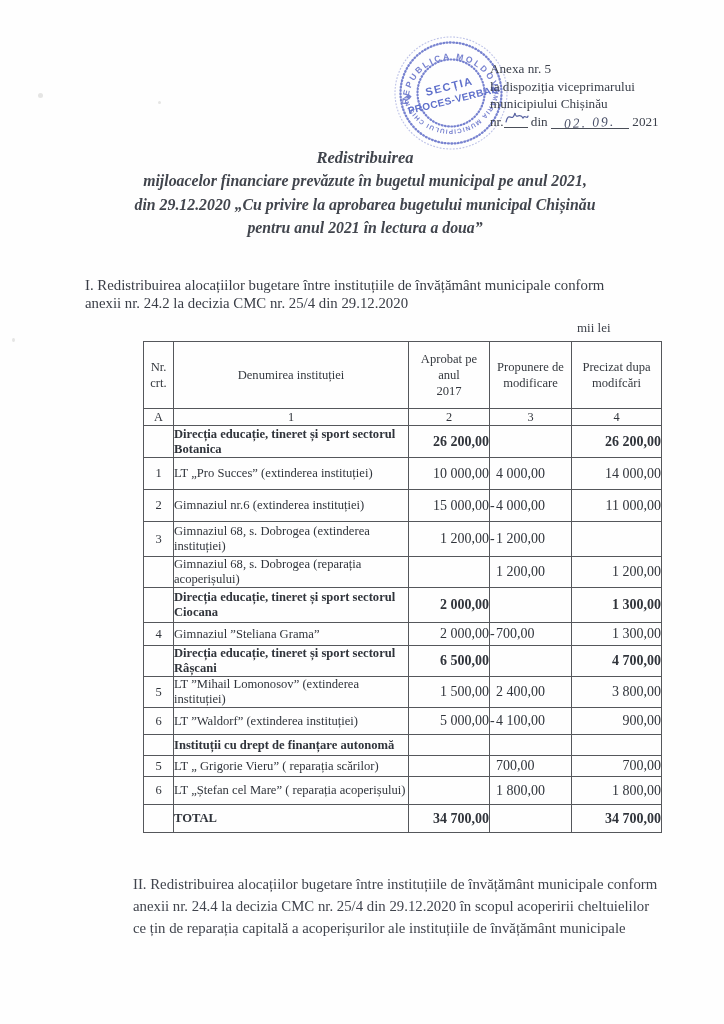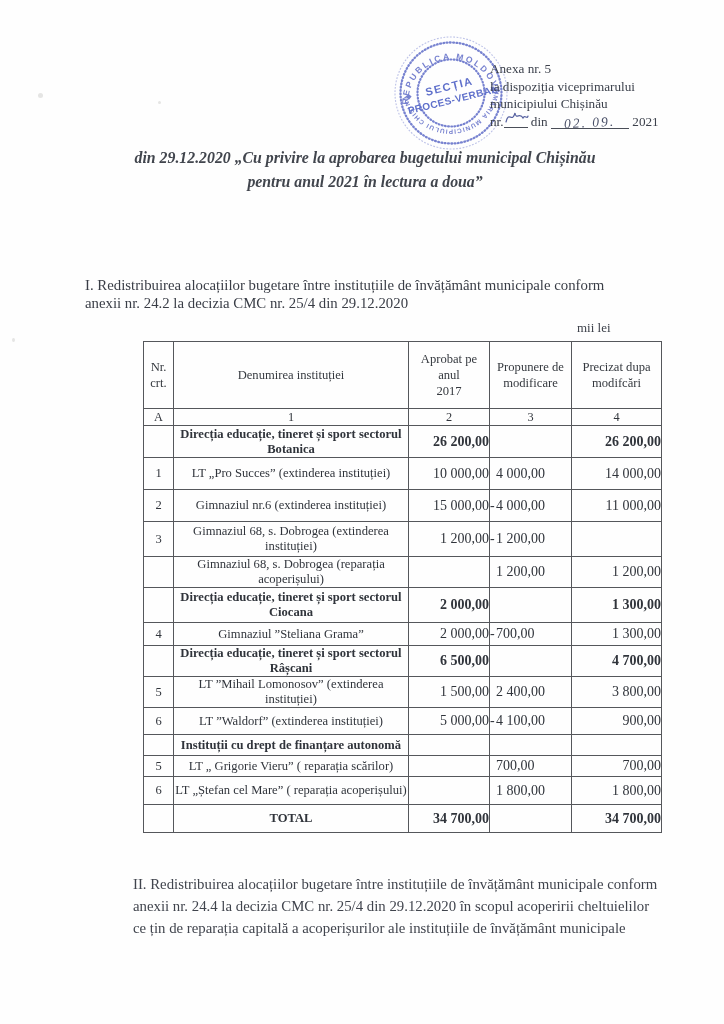--- a/index.html
+++ b/index.html
@@ -47,21 +47,21 @@
     border-collapse:collapse;table-layout:fixed;
     color:#30343b;font-size:12.8px;
   }
   table.budget td, table.budget th{
     border:1px solid #55575b;padding:0;vertical-align:middle;
     font-weight:normal;overflow:hidden;
   }
   tr.hdr th{height:66px;text-align:center;white-space:pre-line;font-size:12.6px;line-height:16px;color:#35393f;}
   tr.idx td{height:16px;text-align:center;font-size:12.3px;}
   td.c-nr{text-align:center;font-size:12.5px;}
-  td.c-name{text-align:center;padding-left:5px;font-size:12.6px;line-height:15px;}
+  td.c-name{text-align:left;padding-left:5px;font-size:12.6px;line-height:15px;}
   td.c-num{text-align:right;padding-right:9px;font-size:14px;}
   td.c-change{padding-left:4px;}
   td.c-change .chg{display:flex;justify-content:flex-start;align-items:center;padding-right:9px;}
   td.c-change .minus{min-width:6px;text-align:left;}
   tr.bold td{font-weight:bold;}
 </style>
 </head>
 <body>
 
 <div class="page">
@@ -100,20 +100,22 @@
       <span>nr.</span><span class="blank nr"><svg class="scribble" width="28" height="18" viewBox="0 0 28 18">
             <path d="M4,14 C7,2 10,16 13,5 C14,12 18,4 21,10 C23,6 25,12 26,8" fill="none" stroke="#55609f" stroke-width="1.2" stroke-linecap="round"></path>
           </svg></span>
       <span>din</span>
       <span class="blank date"><span class="hand">02. 09.</span></span>
       <span>2021</span>
     </div>
   </div>
 
   <div class="title">
+    <div class="t1">Redistribuirea</div>
+    <div class="tl">mijloacelor financiare prevăzute în bugetul municipal pe anul  2021,</div>
     <div class="tl">din 29.12.2020 „Cu privire la aprobarea bugetului municipal Chișinău</div>
     <div class="tl">pentru anul 2021 în lectura a doua”</div>
   </div>
 
   <div class="para1">
     <div>I. Redistribuirea alocațiilor bugetare între instituțiile de învățământ municipale conform</div>
     <div>anexii nr. 24.2 la decizia CMC nr. 25/4 din 29.12.2020</div>
   </div>
 
   <div class="unit">mii lei</div>

